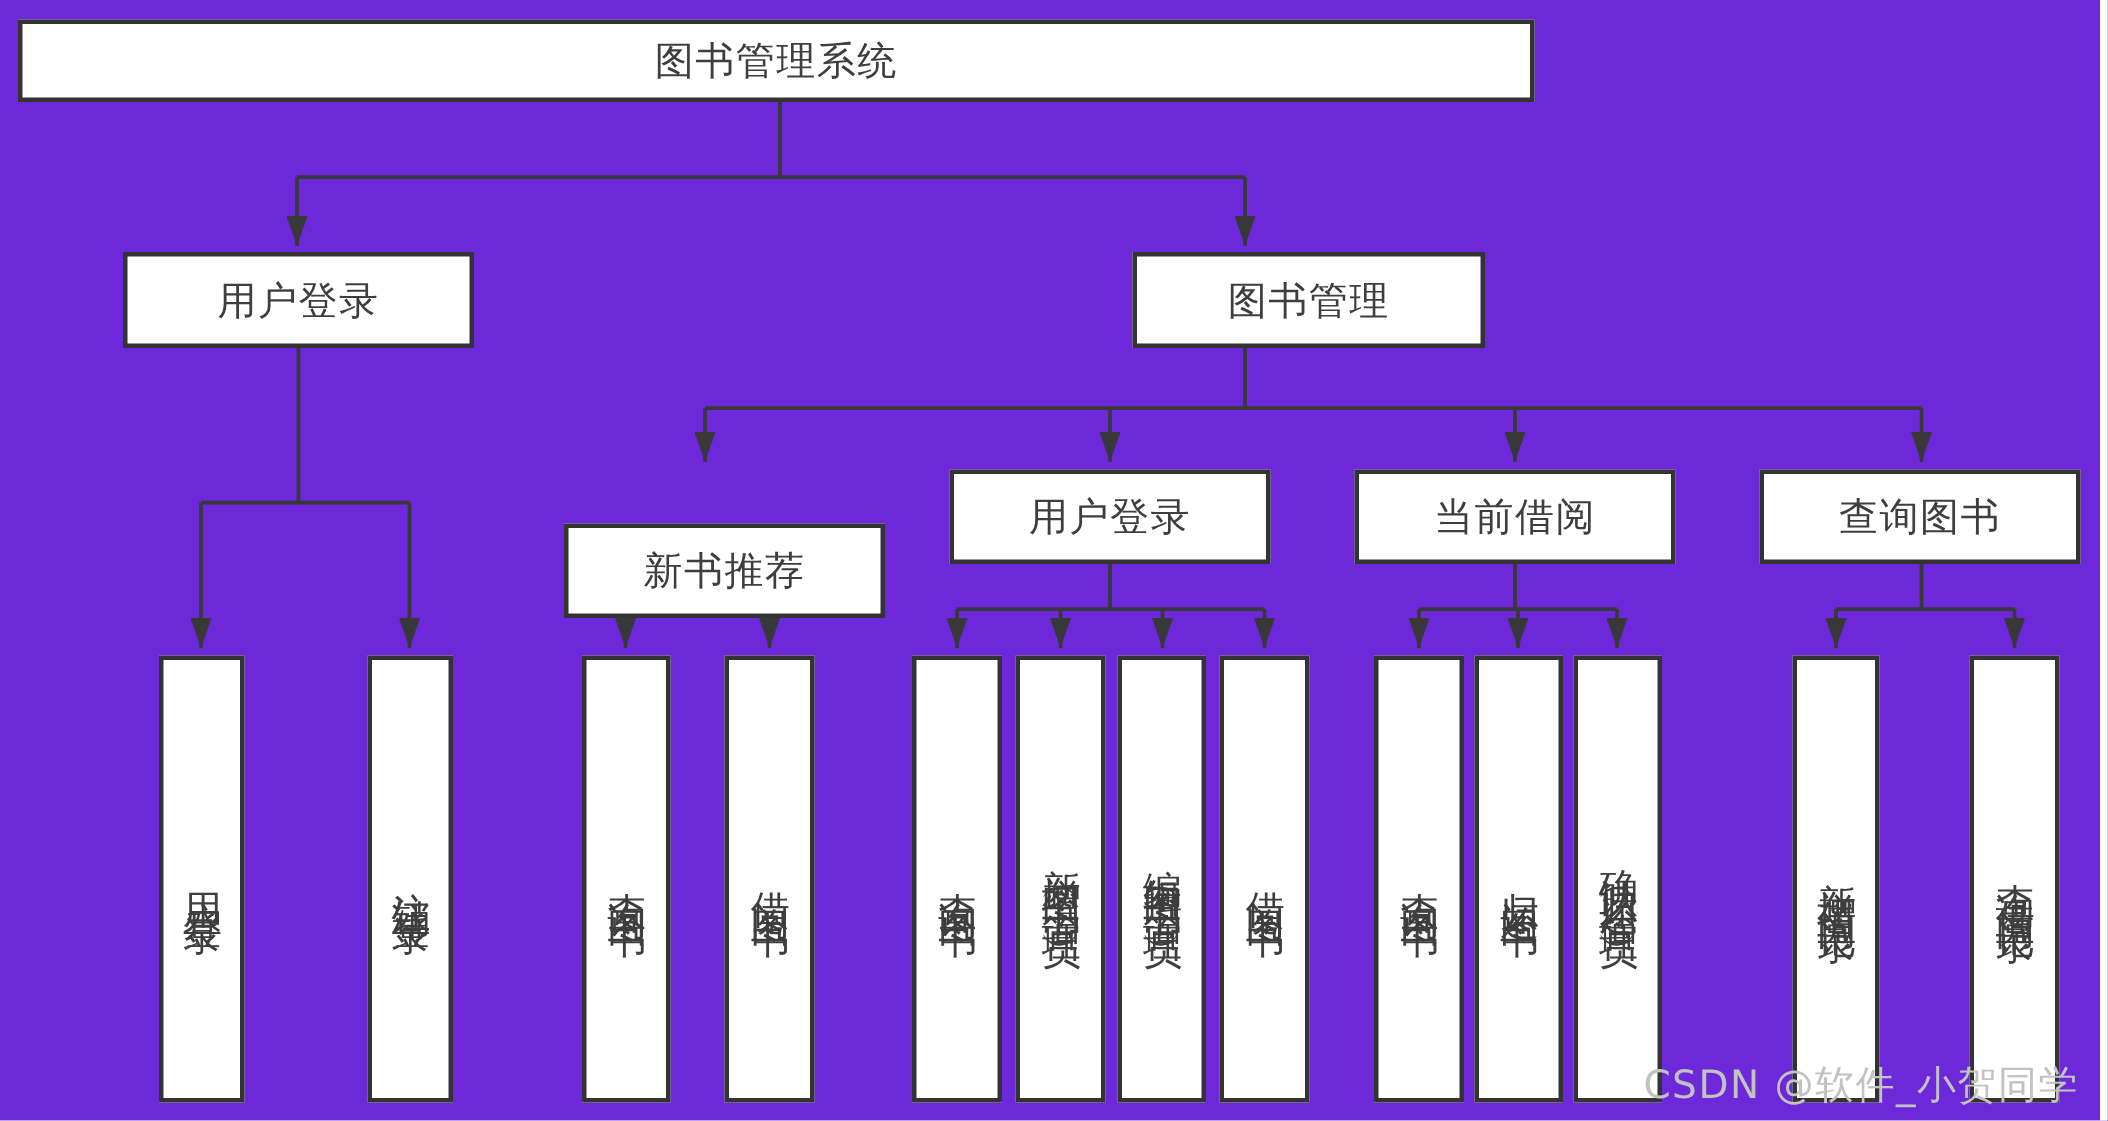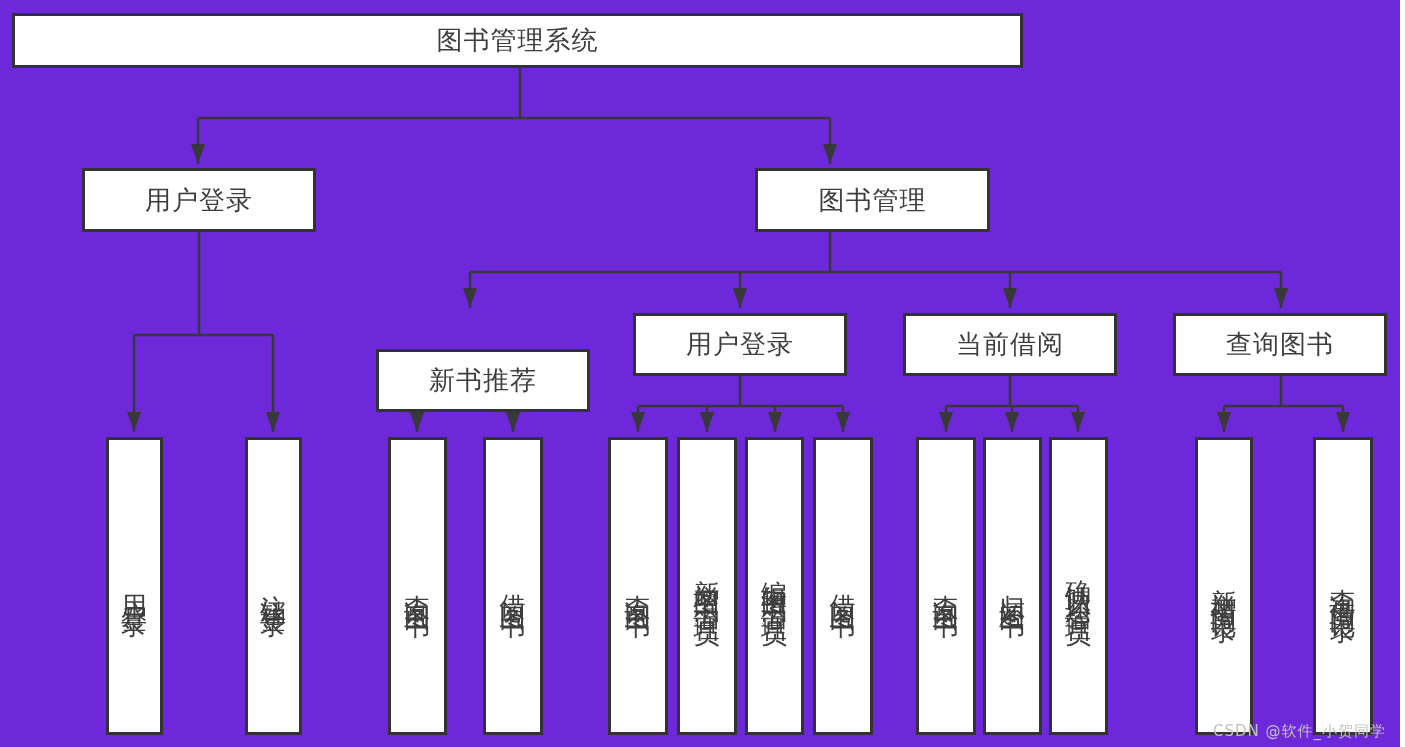--- a/index.html
+++ b/index.html
@@ -37,21 +37,21 @@
     text-orientation: mixed;
     font-size: 26px;
     letter-spacing: 6px;
     color: #3e3e3e;
     line-height: 1;
   }
   .watermark {
     position: absolute;
     right: 14px;
     bottom: 6px;
-    font-size: 15px;
+    font-size: 26px;
     color: #c2c2c2;
     letter-spacing: 1px;
     z-index: 10;
     white-space: nowrap;
     margin-left: 16px;
   }
 </style>
 </head>
 <body>
 

